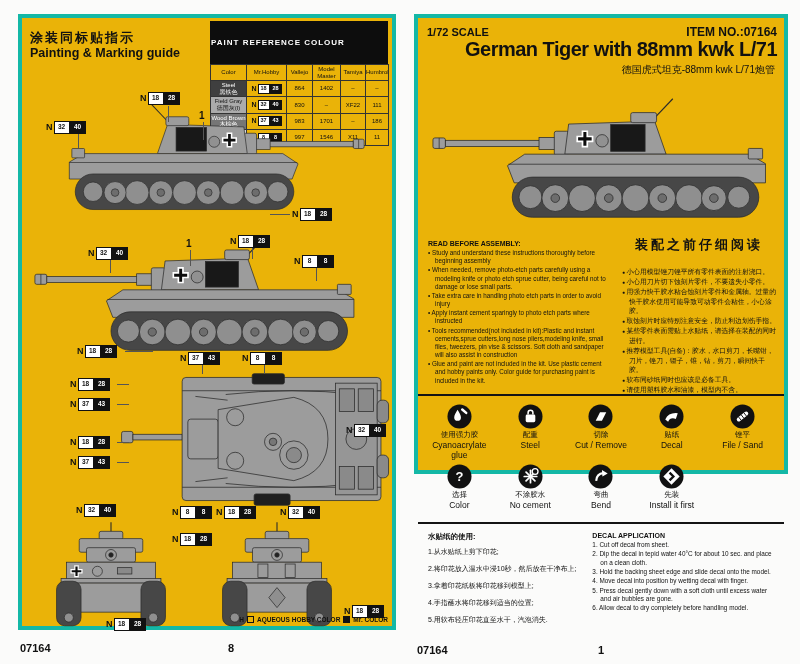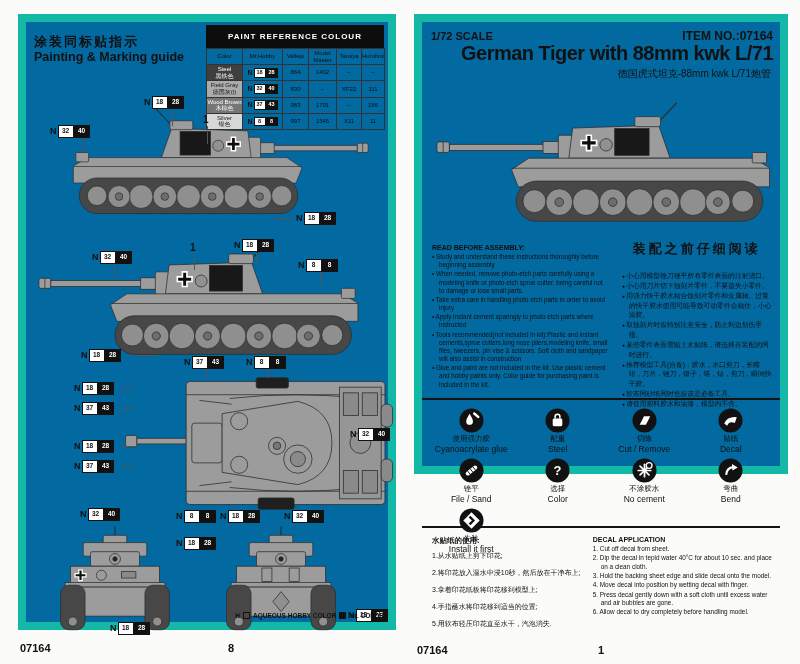--- a/index.html
+++ b/index.html
@@ -1,27 +1,27 @@
 <!DOCTYPE html>
 <html><head>
 <meta charset="utf-8">
 <style>
   html,body{margin:0;padding:0}
   body{width:800px;height:664px;background:#fbfbfa;font-family:"Liberation Sans",sans-serif;color:#111;position:relative;overflow:hidden}
-  .page{position:absolute;background:#0369a1;border:8px solid #14b8a6;box-sizing:border-box}
+  .page{position:absolute;background:#eab308;border:4px solid #14b8a6;box-sizing:border-box}
   #leftpage{left:18px;top:14px;width:378px;height:616px}
   #rightpage{left:414px;top:14px;width:374px;height:460px}
 
   
   .lp-head{position:absolute;left:8px;top:12px;line-height:1.25}
   .lp-head .cn{font-size:13px;font-weight:bold;letter-spacing:2px}
   .lp-head .en{font-size:12.5px;font-weight:bold}
 
   .ptable{position:absolute;right:4px;top:3px;width:178px}
-  .ptable .ttl{background:#0d0d0d;color:#fff;font-size:8px;font-weight:bold;text-align:center;letter-spacing:1px;padding:6px 0;border:1px solid #0d0d0d}
+  .ptable .ttl{background:#0d0d0d;color:#fff;font-size:8px;font-weight:bold;text-align:left;letter-spacing:1px;padding:16px 0;border:1px solid #0d0d0d}
   table.pt{border-collapse:collapse;width:100%;table-layout:fixed}
   table.pt th,table.pt td{border:1px solid #333;font-size:6px;text-align:center;padding:1px 0;line-height:1.1;overflow:hidden}
   table.pt th{font-weight:normal;height:12px}
   col.c-color{width:36px}col.c-hobby{width:40px}col.c-val{width:26px}col.c-mm{width:28px}col.c-tam{width:25px}col.c-hum{width:23px}
   td.sw{font-size:5.5px;line-height:1.15}
   tr.r-steel td.sw{background:#3f3f3f;color:#fff}
   tr.r-field td.sw{background:#ababab;color:#161616}
   tr.r-wood td.sw{background:#767676;color:#fff}
   tr.r-silver td.sw{background:#d8d8d8;color:#161616}
 
@@ -53,21 +53,21 @@
   .rp-cols{position:absolute;left:0;right:0;top:216px;height:162px;border-bottom:2px solid #141414;display:flex;box-sizing:border-box}
   .rp-en{width:53%;padding:6px 4px 0 10px;box-sizing:border-box}
   .rp-cn{width:47%;padding:2px 8px 0 10px;box-sizing:border-box}
   .rp-en .t{font-size:7px;font-weight:bold;margin-bottom:2px}
   .rp-en .b{font-size:6.3px;line-height:1.3;padding-left:7px;text-indent:-7px;margin-bottom:1px}
   .rp-en .b::before{content:"• "}
   .rp-cn .t{font-size:13px;font-weight:bold;letter-spacing:3px;text-align:center;margin-bottom:13px;font-family:"Liberation Serif",serif}
   .rp-cn .b{font-size:6.8px;line-height:1.45;padding-left:7px;text-indent:-7px}
   .rp-cn .b::before{content:"● ";font-size:5px}
 
-  .rp-icons{position:absolute;left:0;right:0;top:378px;height:128px;border-bottom:2px solid #141414;box-sizing:border-box;display:grid;grid-template-columns:repeat(4,1fr);grid-template-rows:1fr 1fr;padding:8px 6px 6px;row-gap:4px}
+  .rp-icons{position:absolute;left:0;right:0;top:378px;height:128px;border-bottom:2px solid #141414;box-sizing:border-box;display:grid;grid-template-columns:repeat(5,1fr);grid-template-rows:1fr 1fr;padding:8px 6px 6px;row-gap:4px}
   .icell{text-align:center}
   .icell svg{width:25px;height:25px;display:block;margin:0 auto 1px}
   .icell .cn{font-size:7.5px;display:block}
   .icell .en{font-size:8.5px;display:block}
 
   .rp-bottom{position:absolute;left:0;right:0;top:506px;bottom:0;display:flex}
   .rp-dcn{width:46%;padding:8px 4px 0 10px;box-sizing:border-box}
   .rp-den{width:54%;padding:8px 8px 0 6px;box-sizing:border-box}
   .rp-dcn .t{font-size:7.5px;font-weight:bold;margin-bottom:5px}
   .rp-dcn .s{font-size:7px;margin-bottom:7px}

